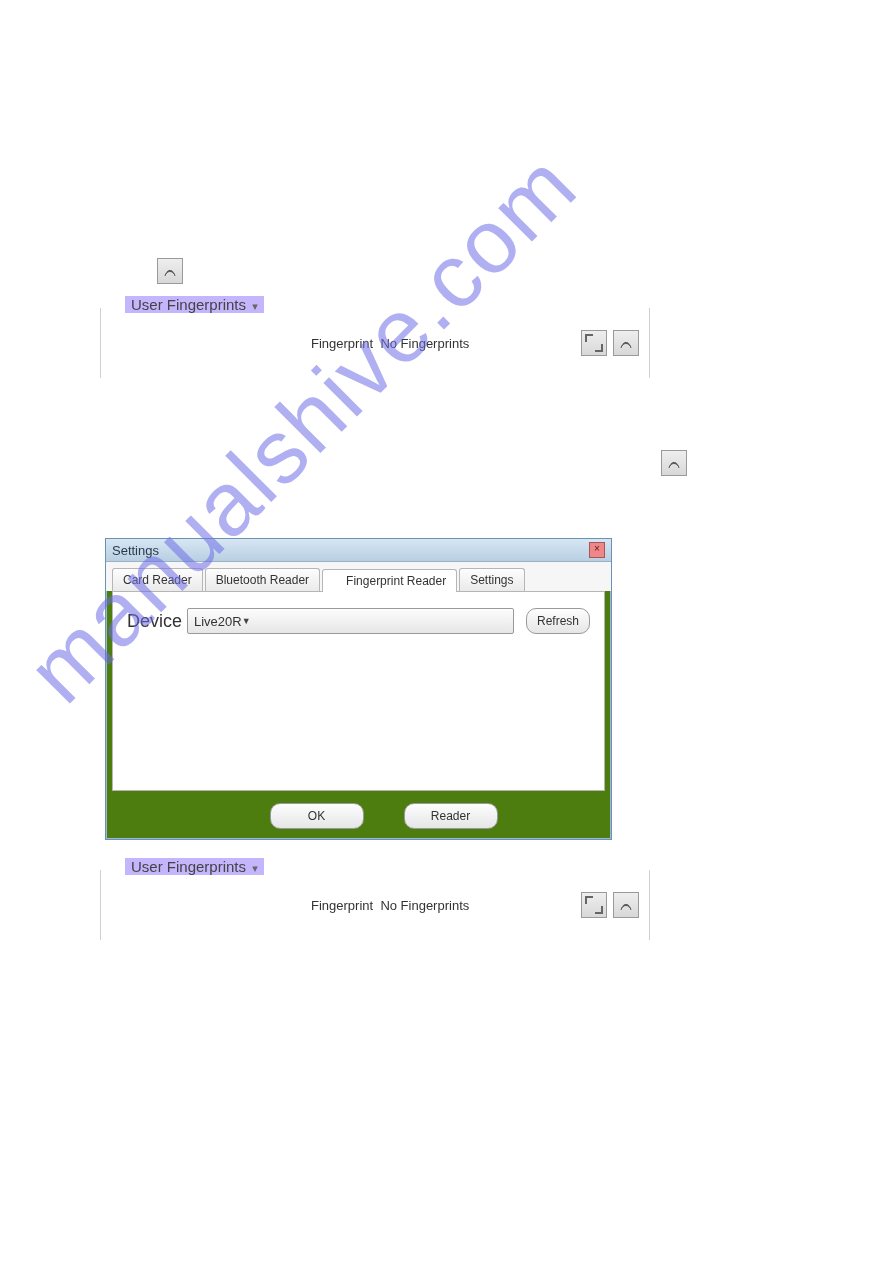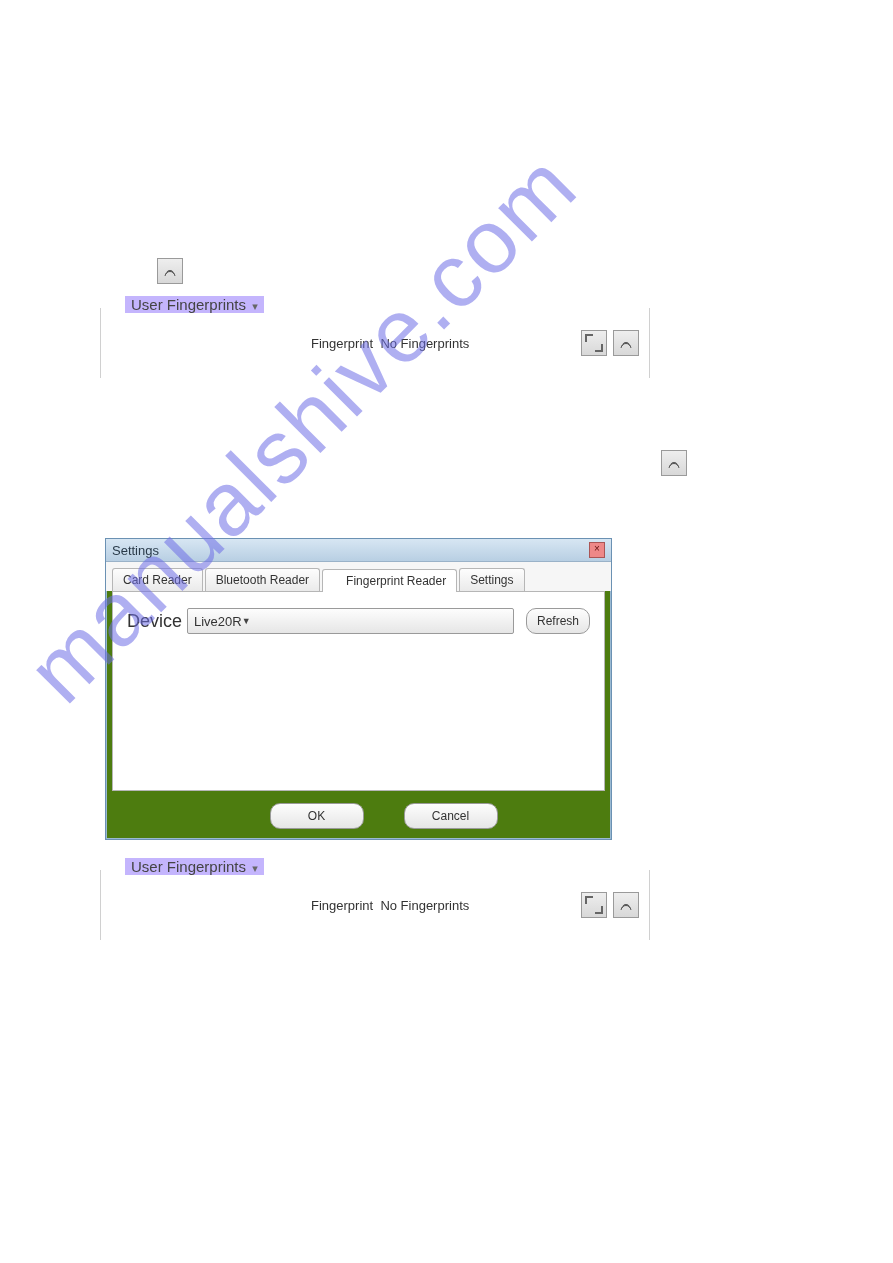--- a/index.html
+++ b/index.html
@@ -264,21 +264,21 @@
       <span class="lbl">Device</span>
       <div class="combo">
         <span>Live20R</span>
         <span class="arrow">▼</span>
       </div>
       <div class="btn">Refresh</div>
     </div>
   </div>
   <div class="dlg-buttons">
     <div class="btn">OK</div>
-    <div class="btn">Cancel</div>
+    <div class="btn">Reader</div>
   </div>
 </div>
 
 <div id="uf-panel-2" class="uf-panel">
   <div class="uf-title">
     <span>User Fingerprints</span>
     <span class="chev">▾</span>
   </div>
   <div class="uf-line">
     <span>Fingerprint</span>&nbsp;

